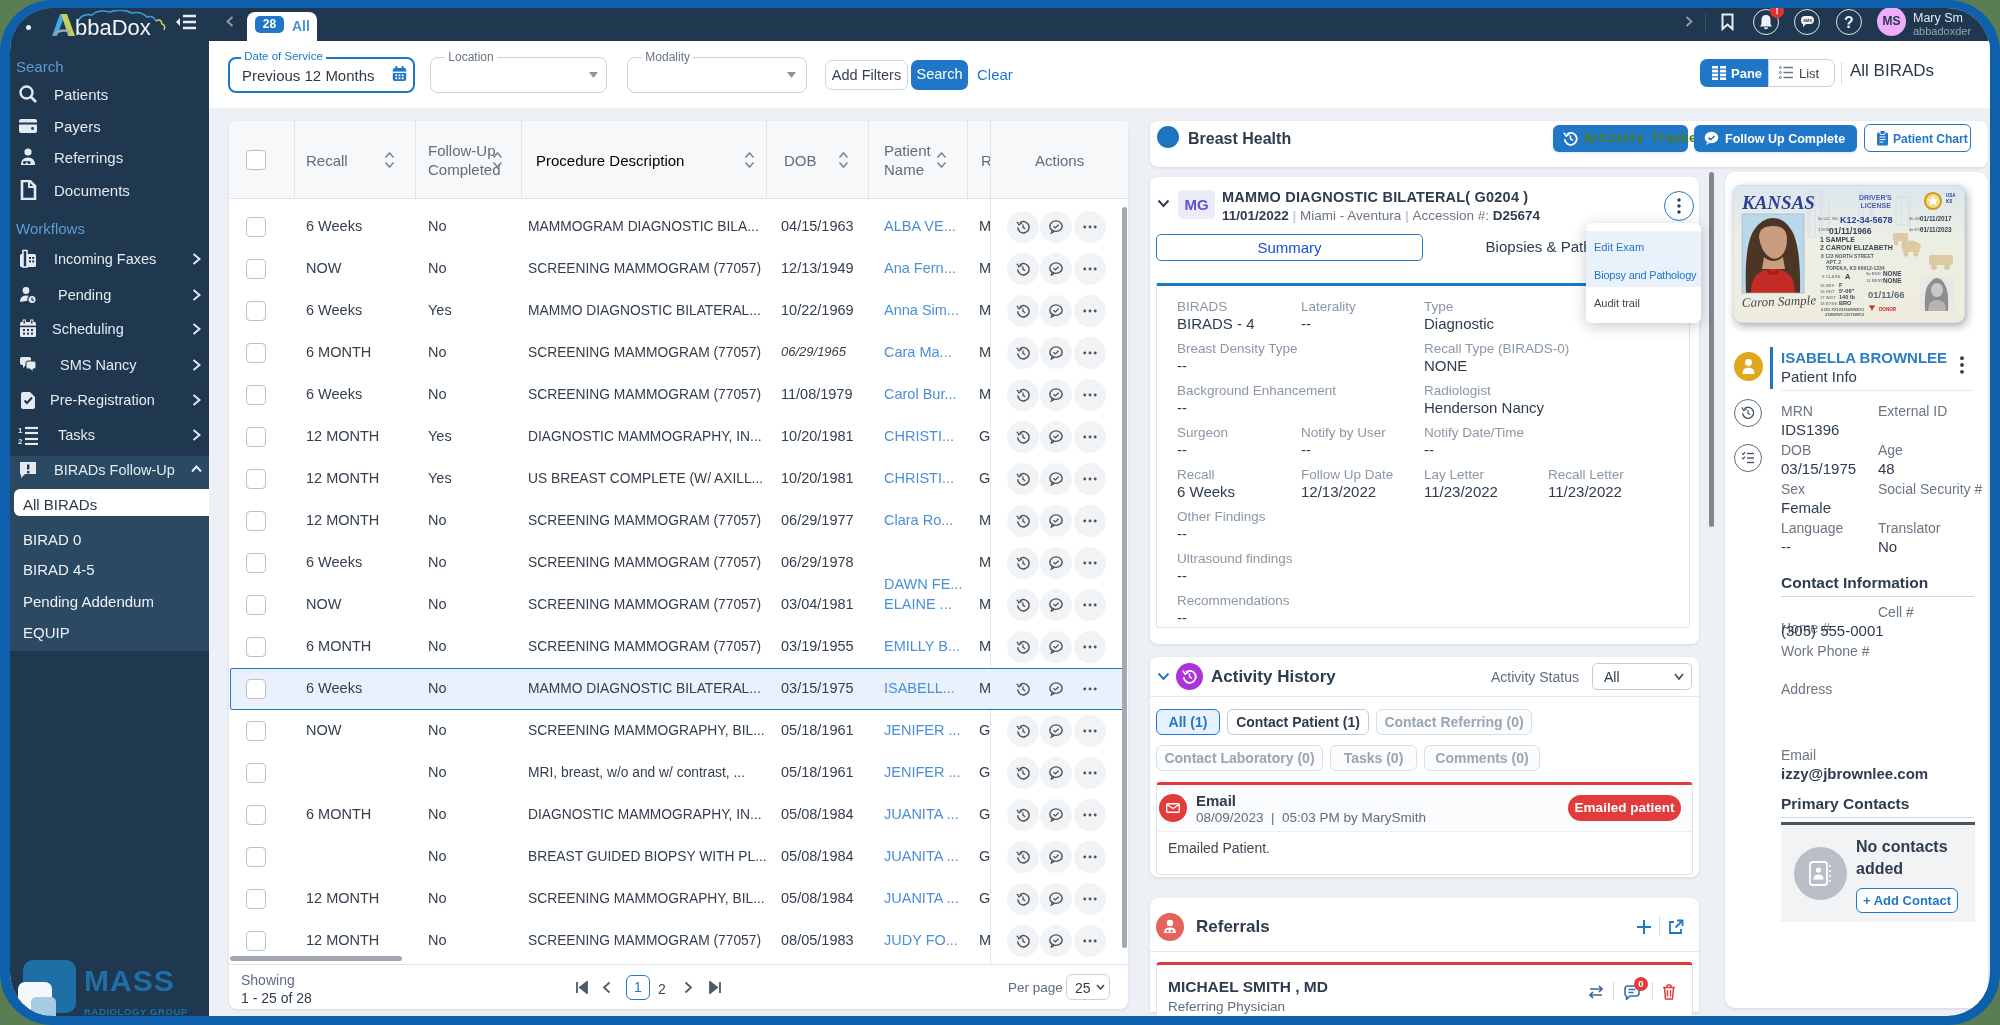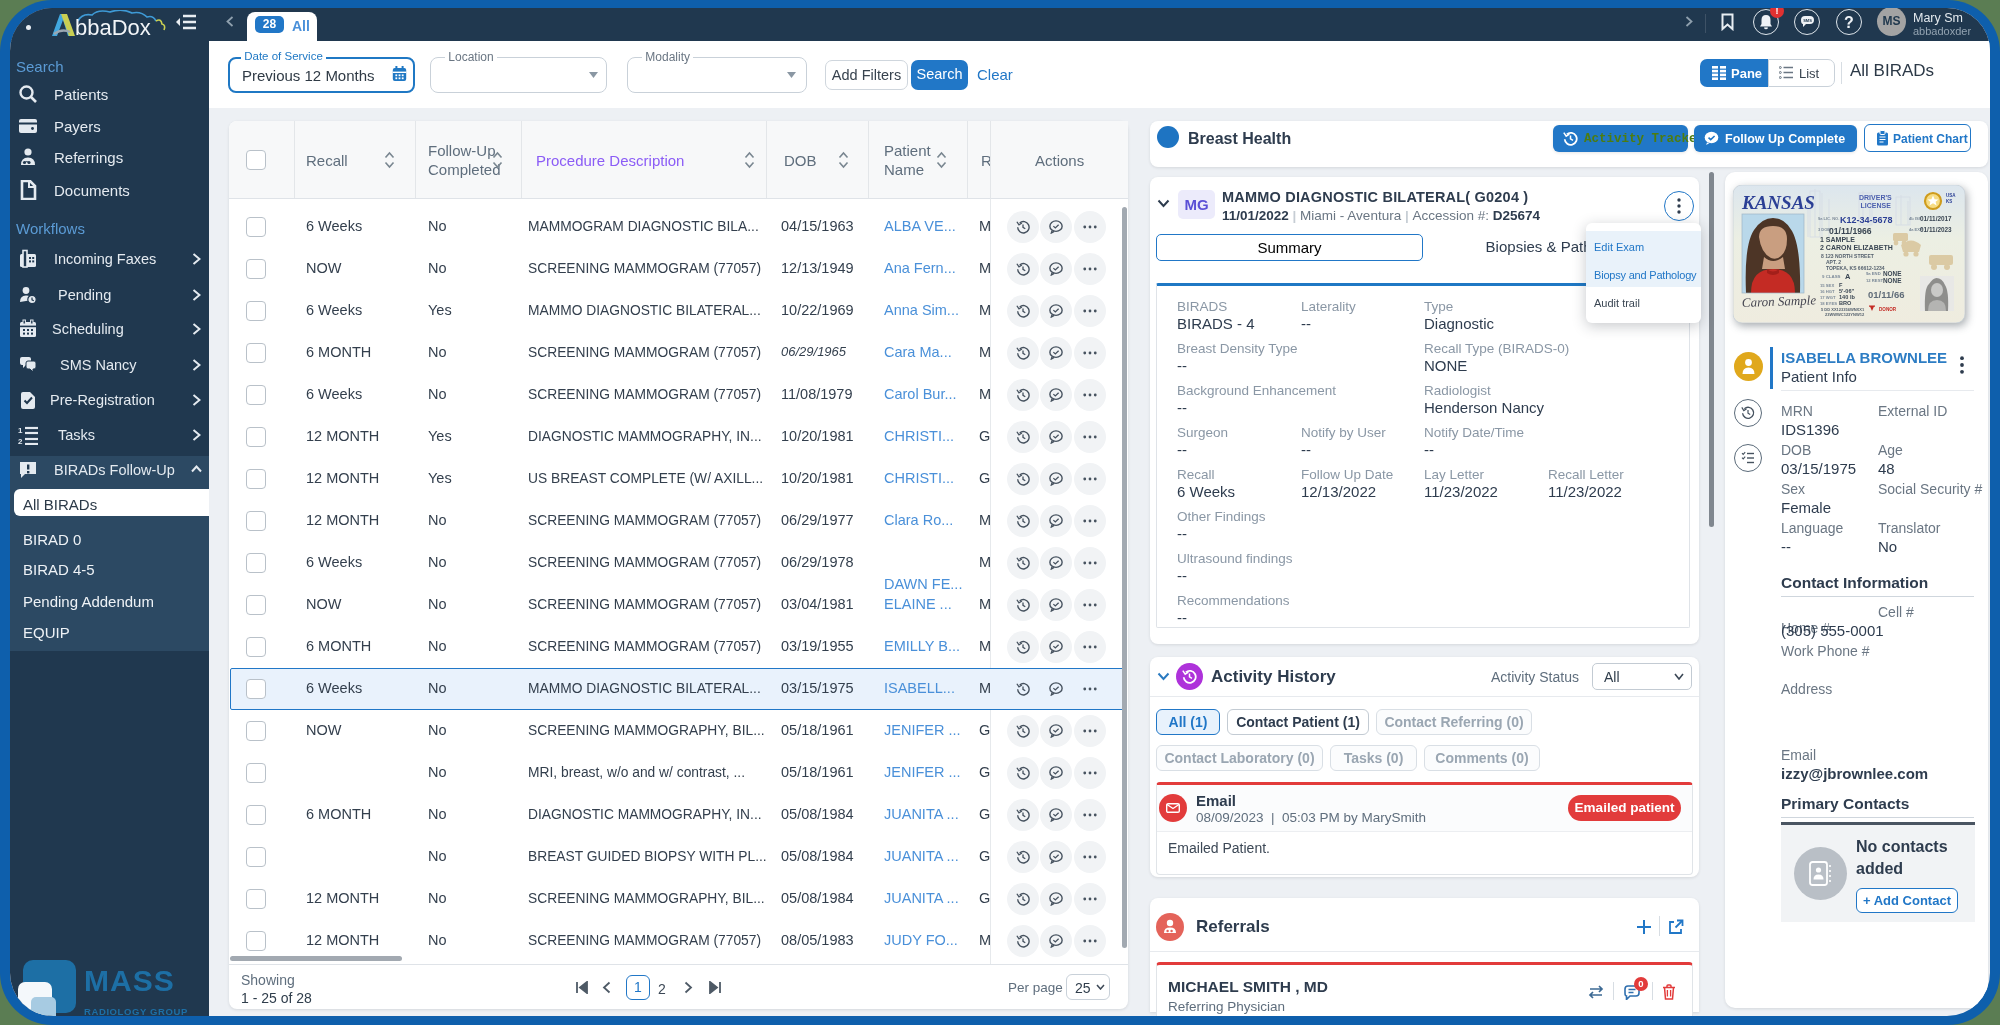--- a/index.html
+++ b/index.html
@@ -167,21 +167,21 @@
           <div style="text-align:center;font-size:9px;color:#fff;font-weight:700;line-height:14px">!</div>
         </div>
         <div class="a" style="left:1794px;top:9px;width:26px;height:26px;border:1.5px solid #dfe6ec;border-radius:50%"></div>
         <svg class="a" style="left:1800px;top:15px;" width="15" height="13" viewBox="0 0 15 13">
           <path d="M1 5 Q1 1 5 1 H10 Q14 1 14 5 Q14 9 10 9 H6 L3 12 V9 Q1 9 1 5 Z" fill="#eef2f6"></path>
           <text x="3.2" y="7" font-size="4" fill="#20384f" font-weight="700">SMS</text>
         </svg>
         <div class="a" style="left:1836px;top:9px;width:26px;height:26px;border:1.5px solid #dfe6ec;border-radius:50%">
           <div style="text-align:center;font-size:16px;color:#eef2f6;font-weight:700;line-height:25px">?</div>
         </div>
-        <div class="a" style="left:1877px;top:7px;width:29px;height:29px;background:#a3a3a3;border-radius:50%">
+        <div class="a" style="left:1877px;top:7px;width:29px;height:29px;background:#f0abfc;border-radius:50%">
           <div style="text-align:center;font-size:12px;color:#21394e;font-weight:700;line-height:29px">MS</div>
         </div>
         <div class="a" style="left:1913px;top:11px;font-size:12.5px;color:#e3e9ee;font-weight:400;white-space:nowrap;">Mary Sm</div>
         <div class="a" style="left:1913px;top:25px;font-size:11px;color:#93a3b1;font-weight:400;white-space:nowrap;">abbadoxder</div>
         <div class="a" style="left:209px;top:41px;width:1781px;height:67px;background:#fff"></div>
         <div class="a" style="left:228px;top:57px;width:187px;height:36px;border:2px solid #1f78c4;border-radius:8px;background:#fff"></div>
         <div class="a" style="left:241px;top:50px;font-size:11.5px;color:#1f78c4;font-weight:400;white-space:nowrap;background:#fff">&nbsp;Date of Service&nbsp;</div>
         <div class="a" style="left:242px;top:67px;font-size:15px;color:#2f3a45;font-weight:400;white-space:nowrap;">Previous 12 Months</div>
         <svg class="a" style="left:392px;top:66px;" width="15" height="16" viewBox="0 0 15 16">
           <rect x="0.8" y="2" width="13.4" height="13" rx="2" fill="#1f78c4"></rect>
@@ -258,21 +258,21 @@
         <svg class="a" style="left:384px;top:151px;" width="11" height="18" viewBox="0 0 11 18">
           <path d="M1.5 6.5 L5.5 2 L9.5 6.5" stroke="#7a8791" stroke-width="1.6" fill="none"></path>
           <path d="M1.5 11.5 L5.5 16 L9.5 11.5" stroke="#7a8791" stroke-width="1.6" fill="none"></path>
         </svg>
         <div class="a" style="left:428px;top:142px;font-size:15px;color:#5f6e7d;font-weight:400;white-space:nowrap;">Follow-Up</div>
         <div class="a" style="left:428px;top:161px;font-size:15px;color:#5f6e7d;font-weight:400;white-space:nowrap;">Completed</div>
         <svg class="a" style="left:492px;top:151px;" width="11" height="18" viewBox="0 0 11 18">
           <path d="M1.5 6.5 L5.5 2 L9.5 6.5" stroke="#7a8791" stroke-width="1.6" fill="none"></path>
           <path d="M1.5 11.5 L5.5 16 L9.5 11.5" stroke="#7a8791" stroke-width="1.6" fill="none"></path>
         </svg>
-        <div class="a" style="left:536px;top:152px;font-size:15px;color:#8b5cf6;font-weight:400;white-space:nowrap;">Procedure Description</div>
+        <div class="a" style="left:536px;top:152px;font-size:15px;color:#000000;font-weight:400;white-space:nowrap;">Procedure Description</div>
         <svg class="a" style="left:744px;top:151px;" width="11" height="18" viewBox="0 0 11 18">
           <path d="M1.5 6.5 L5.5 2 L9.5 6.5" stroke="#7a8791" stroke-width="1.6" fill="none"></path>
           <path d="M1.5 11.5 L5.5 16 L9.5 11.5" stroke="#7a8791" stroke-width="1.6" fill="none"></path>
         </svg>
         <div class="a" style="left:784px;top:152px;font-size:15px;color:#5f6e7d;font-weight:400;white-space:nowrap;">DOB</div>
         <svg class="a" style="left:838px;top:151px;" width="11" height="18" viewBox="0 0 11 18">
           <path d="M1.5 6.5 L5.5 2 L9.5 6.5" stroke="#7a8791" stroke-width="1.6" fill="none"></path>
           <path d="M1.5 11.5 L5.5 16 L9.5 11.5" stroke="#7a8791" stroke-width="1.6" fill="none"></path>
         </svg>
         <div class="a" style="left:884px;top:142px;font-size:15px;color:#5f6e7d;font-weight:400;white-space:nowrap;">Patient</div>
@@ -841,21 +841,21 @@
         <div class="a" style="left:1222px;top:208px;font-size:13.5px;color:#2e3c4e;font-weight:600;white-space:nowrap;"><span style="font-weight:600">11/01/2022</span><span style="color:#c6cdd4"> | </span><span style="color:#6a7683;font-weight:400">Miami - Aventura</span><span style="color:#c6cdd4"> | </span><span style="color:#6a7683;font-weight:400">Accession #: </span><span style="font-weight:600">D25674</span></div>
         <div class="a" style="left:1664px;top:191px;width:30px;height:30px;border:1.5px solid #2177c7;border-radius:50%"></div>
         <svg class="a" style="left:1677px;top:198px;" width="4" height="16" viewBox="0 0 4 16">
           <g fill="#2e3c4e">
             <circle cx="2" cy="2" r="1.7"></circle>
             <circle cx="2" cy="8" r="1.7"></circle>
             <circle cx="2" cy="14" r="1.7"></circle>
           </g>
         </svg>
         <div class="a" style="left:1156px;top:234px;width:267px;height:27px;border:1.5px solid #2177c7;border-radius:5px">
-          <div style="text-align:center;font-size:15px;color:#000000;line-height:25px">Summary</div>
+          <div style="text-align:center;font-size:15px;color:#1d4ed8;line-height:25px">Summary</div>
         </div>
         <div class="a" style="left:1423px;top:234px;width:267px;height:27px;">
           <div style="text-align:center;font-size:15px;color:#2e3c4e;line-height:26px">Biopsies &amp; Pathology</div>
         </div>
         <div class="a" style="left:1156px;top:283px;width:534px;height:345px;background:#fff;border:1px solid #dfe3e8;border-top:3px solid #1f78c4;border-radius:2px"></div>
         <div class="lbl" style="left:1177px;top:299px;white-space:nowrap">BIRADS</div>
         <div class="val" style="left:1177px;top:315px;white-space:nowrap">BIRADS - 4</div>
         <div class="lbl" style="left:1301px;top:299px;white-space:nowrap">Laterality</div>
         <div class="val" style="left:1301px;top:315px;white-space:nowrap">--</div>
         <div class="lbl" style="left:1424px;top:299px;white-space:nowrap">Type</div>

